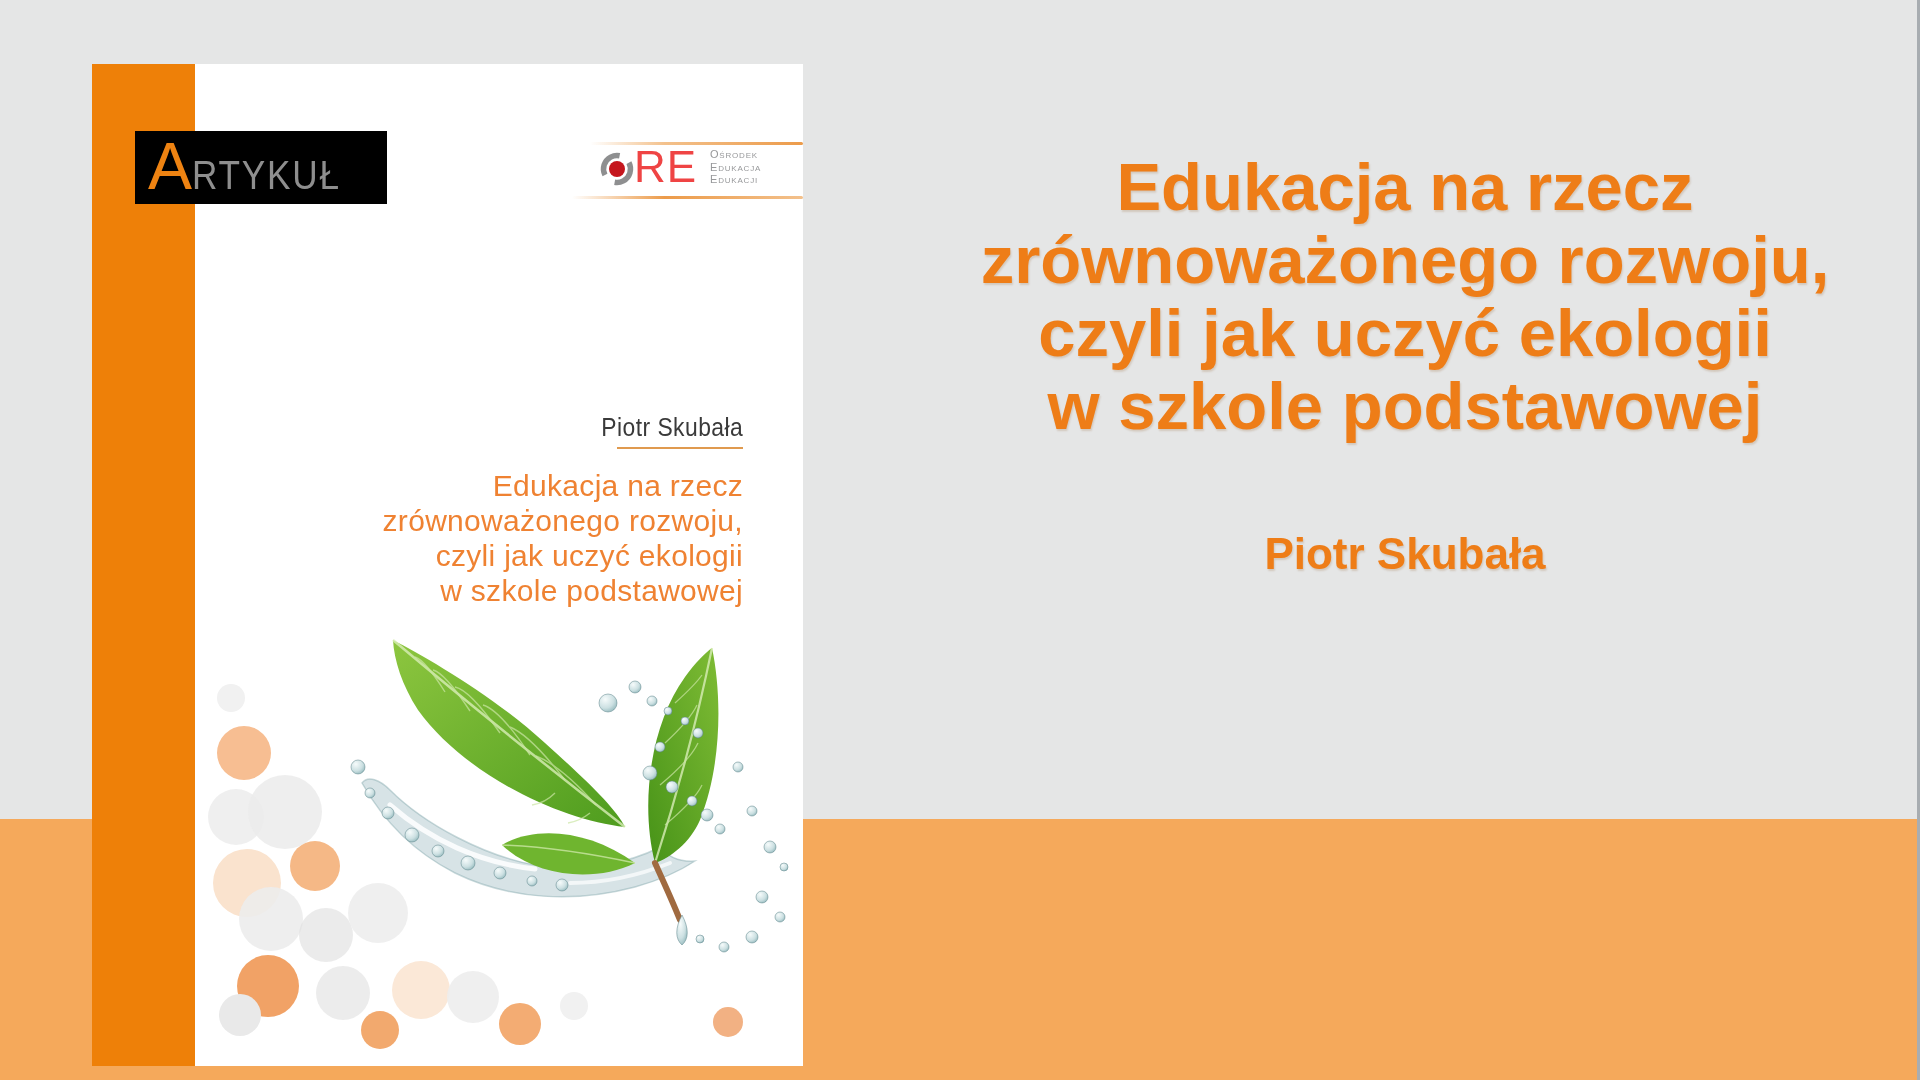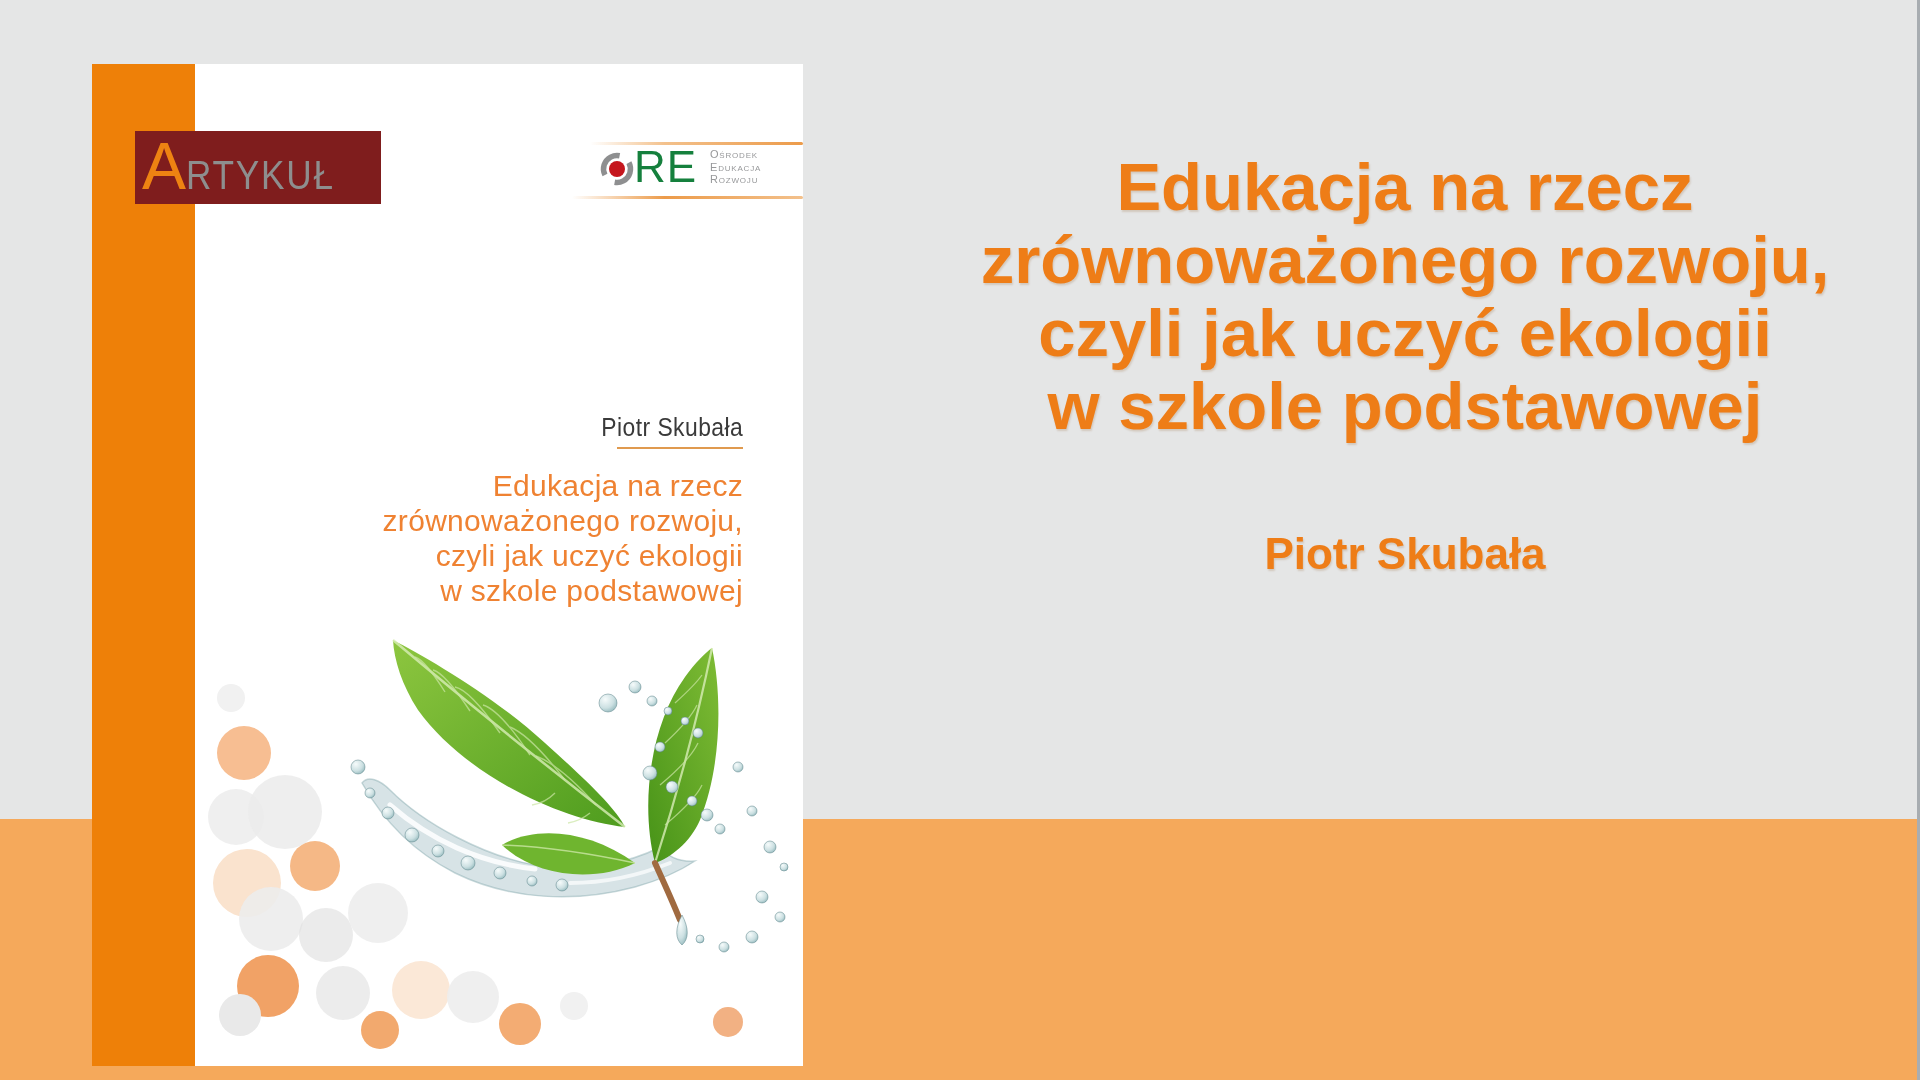--- a/index.html
+++ b/index.html
@@ -9,35 +9,35 @@
     font-family:"Liberation Sans",sans-serif;
   }
   
   .bottom-band{position:absolute;left:0;top:819px;width:1920px;height:261px;background:#F5A95B;}
   .right-edge{position:absolute;right:0;top:0;width:3px;height:1080px;background:#A8ADB1;}
 
   
   .cover{position:absolute;left:92px;top:64px;width:711px;height:1002px;background:#FFFFFF;}
   .cover-stripe{position:absolute;left:0;top:0;width:103px;height:1002px;background:#EE8008;}
 
-  .artykul{position:absolute;left:43px;top:67px;height:71px;background:#7f1d1d;
-           padding:2px 26px 0 7px;line-height:66px;white-space:nowrap;}
+  .artykul{position:absolute;left:43px;top:67px;height:71px;background:#000000;
+           padding:2px 26px 0 13px;line-height:66px;white-space:nowrap;}
   .artykul .big-a{font-size:66px;color:#EE8312;font-weight:400;}
   .artykul .rest{font-size:40px;color:#8E8E8E;display:inline-block;
                  transform:scaleX(.88);transform-origin:left bottom;letter-spacing:2px;}
 
   .ore-logo{position:absolute;left:490px;top:70px;width:221px;height:70px;}
   .ore-line{position:absolute;height:3px;border-radius:2px;}
   .ore-line.top{left:8px;right:0;top:8px;
     background:linear-gradient(to right,rgba(238,131,18,0),#F3C18C 35%,#EC9B4A);}
   .ore-line.bottom{left:-10px;right:0;top:62px;
     background:linear-gradient(to right,rgba(238,131,18,0),#EC9B4A 40%,#F3C18C);}
   .ore-mark{position:absolute;left:16px;top:16px;}
   .ore-letters{position:absolute;left:52px;top:11px;font-size:44px;line-height:44px;
-    color:#15803d;letter-spacing:1px;}
+    color:#ef4444;letter-spacing:1px;}
   .ore-org{position:absolute;left:128px;top:14px;font-size:11px;line-height:12.5px;
     color:#97989A;font-variant:small-caps;letter-spacing:.8px;}
 
   .cover-author{position:absolute;right:60px;top:348px;font-size:26px;color:#3A3A3A;
     letter-spacing:.5px;transform:scaleX(.88);transform-origin:right center;white-space:nowrap;}
   .cover-rule{position:absolute;right:60px;top:383px;width:126px;height:2px;background:#E09A4F;}
   .cover-title{position:absolute;right:60px;left:80px;top:404px;text-align:right;
     font-size:30px;line-height:35px;color:#EF8232;letter-spacing:.3px;}
 
   .decor-circles{position:absolute;left:0;top:0;width:711px;height:1002px;}
@@ -88,21 +88,21 @@
     <div class="ore-line top"></div>
     <div class="ore-line bottom"></div>
     <svg class="ore-mark" width="38" height="38" viewBox="0 0 38 38">
       <circle cx="19" cy="19" r="13.5" fill="none" stroke="#8E8F90" stroke-width="5.5" stroke-dasharray="30 12.4" transform="rotate(-28 19 19)"></circle>
       <circle cx="19" cy="19" r="8" fill="#C5161D"></circle>
     </svg>
     <span class="ore-letters">RE</span>
     <div class="ore-org">
       <div>Ośrodek</div>
       <div>Edukacja</div>
-      <div>Rozwoju</div>
+      <div>Edukacji</div>
     </div>
   </div>
 
   <div class="cover-author">Piotr Skubała</div>
   <div class="cover-rule"></div>
   <div class="cover-title">
     <div>Edukacja na rzecz</div>
     <div>zrównoważonego rozwoju,</div>
     <div>czyli jak uczyć ekologii</div>
     <div>w szkole podstawowej</div>

